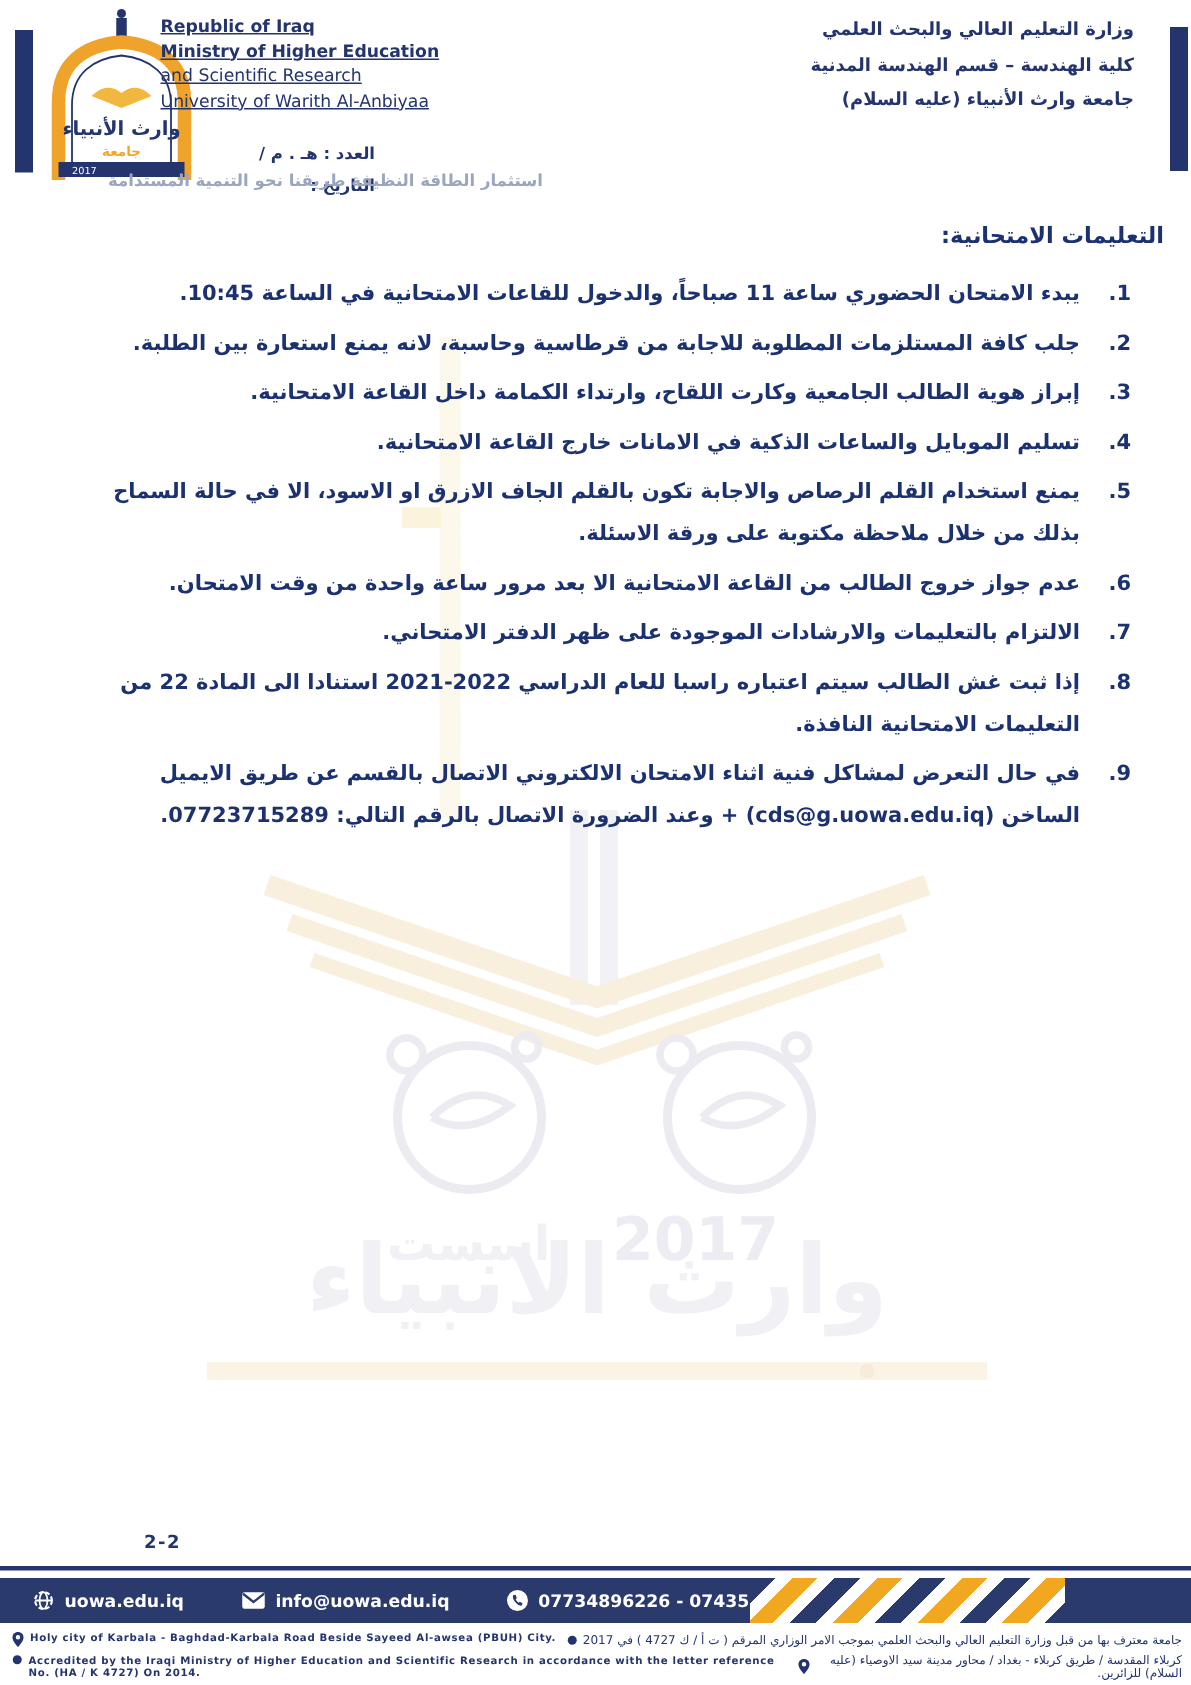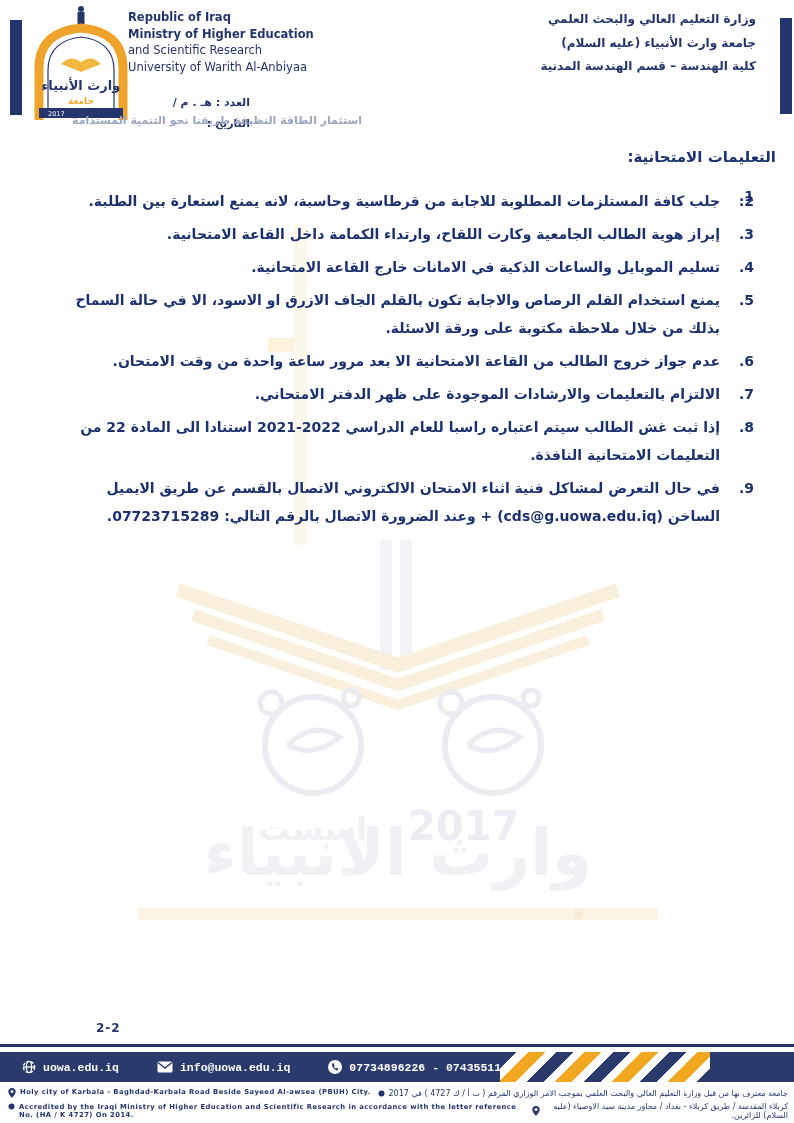--- a/index.html
+++ b/index.html
@@ -4,21 +4,21 @@
 <style>
   html,body { margin:0; padding:0; background:#ffffff; }
   .page {
     position:relative; width:794px; height:1123px; background:#ffffff;
     overflow:hidden; font-family:"DejaVu Sans", sans-serif;
   }
   
   .bar-left  { position:absolute; left:10px;  top:20px; width:12px; height:95px; background:#24356e; }
   .bar-right { position:absolute; right:2px;  top:18px; width:12px; height:96px; background:#24356e; }
   .logo { position:absolute; left:26px; top:2px; width:110px; height:124px; }
-  .en-block { position:absolute; left:128px; top:9px; color:#24356e; font-size:11.5px; line-height:16.5px; }
+  .en-block { position:absolute; left:107px; top:9px; color:#24356e; font-size:11.5px; line-height:16.5px;text-decoration:underline; }
   .en-block .b { font-weight:bold; }
   .ar-block { position:absolute; right:38px; top:8px; direction:rtl; text-align:right;
               color:#24356e; font-size:12px; line-height:23.5px; font-weight:bold; white-space:nowrap; }
   .numdate { position:absolute; right:544px; top:92px; direction:rtl; text-align:right;
              color:#24356e; font-size:11px; font-weight:bold; line-height:21px; white-space:nowrap; }
   .tagline { position:absolute; right:432px; top:114px; direction:rtl; color:#9aa5bf;
              font-size:11px; font-weight:bold; white-space:nowrap; }
   
   .doc-title { position:absolute; top:148px; right:18px; direction:rtl;
                color:#1c3270; font-size:15px; font-weight:bold; z-index:2; }
@@ -29,21 +29,21 @@
   
   .watermark { position:absolute; left:108px; top:530px; width:580px; height:440px; z-index:0; }
   .wm-ribbon { position:absolute; left:293px; top:225px; width:14px; height:320px;
                background:#fdf8ec; z-index:0; }
   .wm-ribbon2 { position:absolute; left:268px; top:338px; width:26px; height:14px;
                background:#fcf3dd; z-index:0; }
   
   .pagenum { position:absolute; left:96px; top:1021px; color:#24356e;
              font-size:12px; font-weight:bold; letter-spacing:1px; z-index:2; }
   .foot-line { position:absolute; top:1044px; left:0; width:794px; height:3px; background:#24356e; }
-  .foot-bar  { position:absolute; top:1052px; left:0; width:794px; height:30px; background:#2a3a6c;font-family:Liberation Mono, monospace; }
+  .foot-bar  { position:absolute; top:1052px; left:0; width:794px; height:30px; background:#2a3a6c; }
   .contacts { position:absolute; left:22px; top:0; height:30px; display:flex; align-items:center;
               color:#ffffff; font-size:11.5px; font-weight:bold; }
   .contact { display:flex; align-items:center; gap:7px; margin-right:38px; white-space:nowrap; }
   .stripes { position:absolute; left:500px; top:0; width:210px; height:30px;
              background-color:#ffffff;
              background-image:repeating-linear-gradient(135deg,
                #2a3a6c 0 12px, #ffffff 12px 20px, #f1a71f 20px 32px, #ffffff 32px 40px); }
   .addr-row { position:absolute; left:8px; right:6px; display:flex; justify-content:space-between;
               align-items:center; color:#24356e; z-index:2; }
   .addr1 { top:1088px; } .addr2 { top:1102px; }
@@ -103,36 +103,37 @@
 
   <div class="en-block">
     <div class="b">Republic of Iraq</div>
     <div class="b">Ministry of Higher Education</div>
     <div>and Scientific Research</div>
     <div>University of Warith Al-Anbiyaa</div>
   </div>
 
   <div class="ar-block">
     <div>وزارة التعليم العالي والبحث العلمي</div>
+    <div>كلية الهندسة – قسم الهندسة المدنية</div>
     <div>جامعة وارث الأنبياء (عليه السلام)</div>
-    <div>كلية الهندسة – قسم الهندسة المدنية</div>
   </div>
 
   <div class="numdate">
     <div>العدد : هـ . م /</div>
     <div>التاريخ :</div>
   </div>
 
   <div class="tagline">استثمار الطاقة النظيفة طريقنا نحو التنمية المستدامة</div>
 
   <div class="doc-title">التعليمات الامتحانية:</div>
 
   <div class="items">
     <div class="item">
       <span class="num">1.</span>
+      <span>يبدء الامتحان الحضوري ساعة 11 صباحاً، والدخول للقاعات الامتحانية في الساعة 10:45.</span>
     </div>
     <div class="item">
       <span class="num">2.</span>
       <span>جلب كافة المستلزمات المطلوبة للاجابة من قرطاسية وحاسبة، لانه يمنع استعارة بين الطلبة.</span>
     </div>
     <div class="item">
       <span class="num">3.</span>
       <span>إبراز هوية الطالب الجامعية وكارت اللقاح، وارتداء الكمامة داخل القاعة الامتحانية.</span>
     </div>
     <div class="item">

